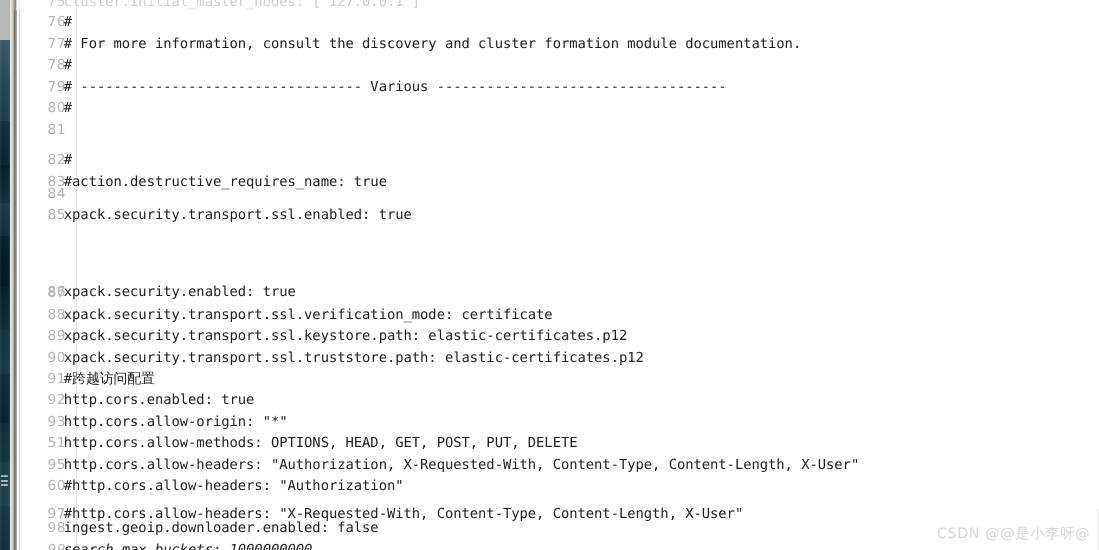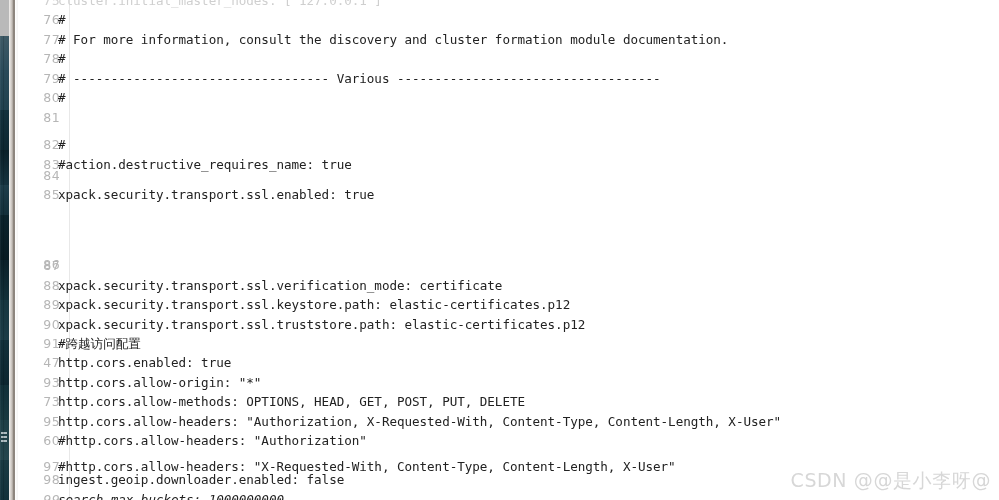--- a/index.html
+++ b/index.html
@@ -167,21 +167,21 @@
     height: 14px;
     background: #000000;
   }
 
   
   .watermark {
     position: absolute;
     right: 8px;
     bottom: 6px;
     color: #d7d7d7;
-    font-size: 19px;
+    font-size: 13px;
     font-family: "DejaVu Sans", "Liberation Sans", sans-serif;
     letter-spacing: .6px;
     white-space: pre;
   }
 </style>
 </head>
 <body>
 
 <div id="screen">
 
@@ -201,29 +201,29 @@
         <div class="row" style="top: 0px;"><span class="lineno">76</span><span class="code">#</span></div>
         <div class="row" style="top: 0px;"><span class="lineno">77</span><span class="code"># For more information, consult the discovery and cluster formation module documentation.</span></div>
         <div class="row" style="top: 0px;"><span class="lineno">78</span><span class="code">#</span></div>
         <div class="row" style="top: 0px;"><span class="lineno">79</span><span class="code"># ---------------------------------- Various -----------------------------------</span></div>
         <div class="row" style="top: 0px;"><span class="lineno">80</span><span class="code">#</span></div>
         <div class="row" style="top: 0px;"><span class="lineno">81</span></div>
         <div class="row" style="top: 8px;"><span class="lineno">82</span><span class="code">#</span></div>
         <div class="row" style="top: 8px;"><span class="lineno">83</span><span class="code">#action.destructive_requires_name: true</span></div>
         <div class="row" style="top: 0px;"><span class="lineno">84</span><span class="code"></span></div>
         <div class="row" style="top: 0px;"><span class="lineno">85</span><span class="code">xpack.security.transport.ssl.enabled: true</span></div>
-        <div class="row" style="top: 18px; margin-top: 32px;"><span class="lineno">86</span></div>
+        <div class="row" style="top: 18px; margin-top: 32px;"><span class="lineno">86</span><span class="code">xpack.security.enabled: true</span></div>
         <div class="row" style="top: 0px;"><span class="lineno">87</span></div>
         <div class="row" style="top: 0px;"><span class="lineno">88</span><span class="code">xpack.security.transport.ssl.verification_mode: certificate</span></div>
         <div class="row" style="top: 0px;"><span class="lineno">89</span><span class="code">xpack.security.transport.ssl.keystore.path: elastic-certificates.p12</span></div>
         <div class="row" style="top: 0px;"><span class="lineno">90</span><span class="code">xpack.security.transport.ssl.truststore.path: elastic-certificates.p12</span></div>
         <div class="row" style="top: 0px;"><span class="lineno">91</span><span class="code">#跨越访问配置</span></div>
-        <div class="row" style="top: 0px;"><span class="lineno">47</span><span class="code">http.cors.enabled: true</span></div>
+        <div class="row" style="top: 0px;"><span class="lineno">92</span><span class="code">http.cors.enabled: true</span></div>
         <div class="row" style="top: 0px;"><span class="lineno">93</span><span class="code">http.cors.allow-origin: "*"</span></div>
-        <div class="row" style="top: 0px;"><span class="lineno">73</span><span class="code">http.cors.allow-methods: OPTIONS, HEAD, GET, POST, PUT, DELETE</span></div>
+        <div class="row" style="top: 0px;"><span class="lineno">51</span><span class="code">http.cors.allow-methods: OPTIONS, HEAD, GET, POST, PUT, DELETE</span></div>
         <div class="row" style="top: 0px;"><span class="lineno">95</span><span class="code">http.cors.allow-headers: "Authorization, X-Requested-With, Content-Type, Content-Length, X-User"</span></div>
         <div class="row" style="top: 0px;"><span class="lineno">60</span><span class="code">#http.cors.allow-headers: "Authorization"</span></div>
         <div class="row" style="top: 6px;"><span class="lineno">97</span><span class="code">#http.cors.allow-headers: "X-Requested-With, Content-Type, Content-Length, X-User"</span></div>
         <div class="row" style="top: 0px;"><span class="lineno">98</span><span class="code">ingest.geoip.downloader.enabled: false</span></div>
         <div class="row" style="top: 0px; font-style: italic;"><span class="lineno">99</span><span class="code">search.max_buckets: 1000000000</span></div>
         <div class="row" style="top: 0px;"><span class="marker"></span><span class="lineno">100</span><span class="code"></span><span class="caret"></span></div>
       </div>
   </div>
 
   <div class="watermark">CSDN @@是小李呀@</div>

